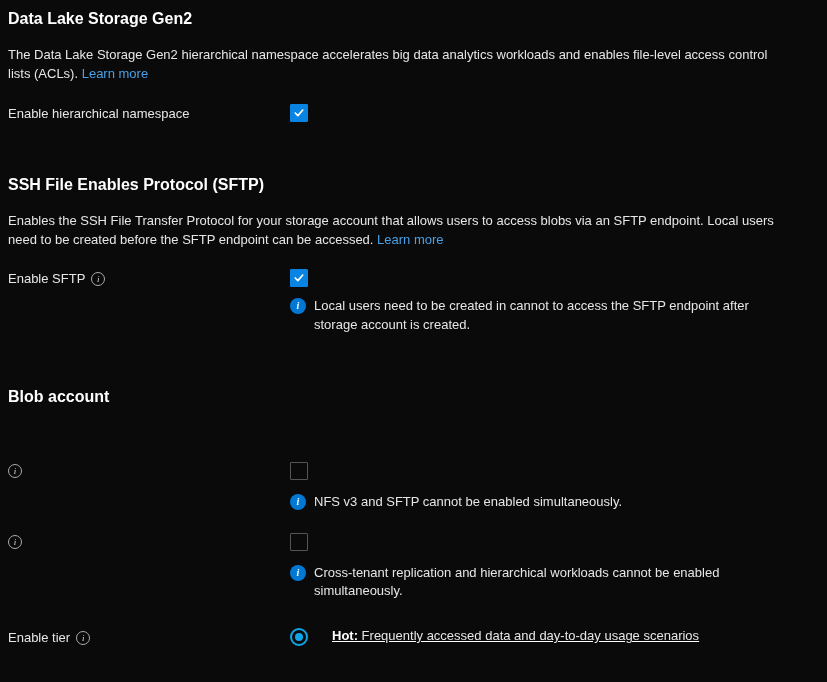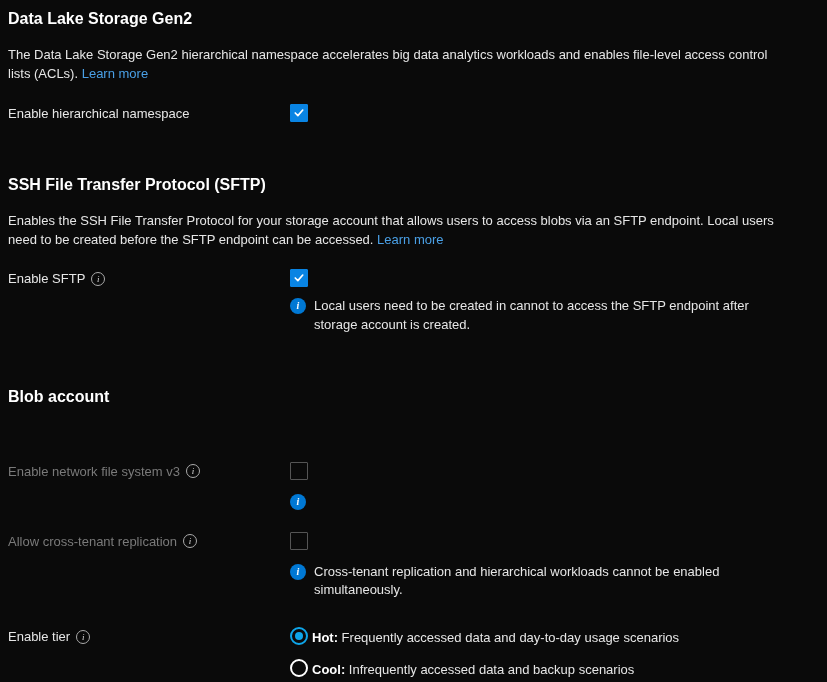--- a/index.html
+++ b/index.html
@@ -122,24 +122,25 @@
     .section-gap {
       height: 46px;
     }
     .section-gap-sm {
       height: 38px;
     }
     .radio-group {
     }
     .radio-row {
       display: flex;
-      align-items: flex-end;
-      gap: 4px;
+      align-items: flex-start;
+      gap: 24px;
       margin-bottom: 14px;
       cursor: pointer;
+      text-decoration: underline;
     }
     .radio {
       width: 18px;
       height: 18px;
       border: 2px solid #fff;
       border-radius: 50%;
       display: inline-flex;
       align-items: center;
       justify-content: center;
       flex-shrink: 0;
@@ -175,21 +176,21 @@
     <span class="checkbox checked">
       <svg viewBox="0 0 16 16">
           <path d="M3 8 L6.5 11.5 L13 4" stroke="#fff" stroke-width="2.2" fill="none" stroke-linecap="round" stroke-linejoin="round"></path>
         </svg>
     </span>
   </div>
 </div>
 
 <div class="section-gap"></div>
 
-<div class="section-heading">SSH File Transfer Protocol (SFTP)</div>
+<div class="section-heading">SSH File Enables Protocol (SFTP)</div>
 <div class="section-desc">
   <span>Enables the SSH File Transfer Protocol for your storage account that allows users to access blobs via an SFTP endpoint. Local users need to be created before the SFTP endpoint can be accessed. </span><a class="link">Learn more</a>
 </div>
 <div class="field-row">
   <div class="field-label">
     <span>Enable SFTP</span>
     <span class="info-icon">i</span>
   </div>
   <div class="field-control">
     <span class="checkbox checked">
@@ -205,36 +206,35 @@
 </div>
 
 <div class="section-gap"></div>
 
 <div class="section-heading">Blob account</div>
 
 <div class="section-gap-sm"></div>
 
 <div class="field-row">
   <div class="field-label disabled">
-    <span>Enable network file system v3</span>
     <span class="info-icon">i</span>
   </div>
   <div class="field-control">
     <span class="checkbox disabled"></span>
     <div class="info-note">
       <span class="info-icon-blue">i</span>
+      <span>NFS v3 and SFTP cannot be enabled simultaneously.</span>
     </div>
   </div>
 </div>
 
 <div style="height:14px"></div>
 
 <div class="field-row">
   <div class="field-label disabled">
-    <span>Allow cross-tenant replication</span>
     <span class="info-icon">i</span>
   </div>
   <div class="field-control">
     <span class="checkbox disabled"></span>
     <div class="info-note">
       <span class="info-icon-blue">i</span>
       <span>Cross-tenant replication and hierarchical workloads cannot be enabled simultaneously.</span>
     </div>
   </div>
 </div>
@@ -246,18 +246,14 @@
     <span>Enable tier</span>
     <span class="info-icon">i</span>
   </div>
   <div class="field-control radio-group">
     <div class="radio-row">
       <span class="radio selected">
           <span class="radio-dot"></span>
         </span>
       <span class="radio-label"><b>Hot:</b><span> Frequently accessed data and day-to-day usage scenarios</span></span>
     </div>
-    <div class="radio-row">
-      <span class="radio"></span>
-      <span class="radio-label"><b>Cool:</b><span> Infrequently accessed data and backup scenarios</span></span>
-    </div>
   </div>
 </div>
 
 </body></html>

